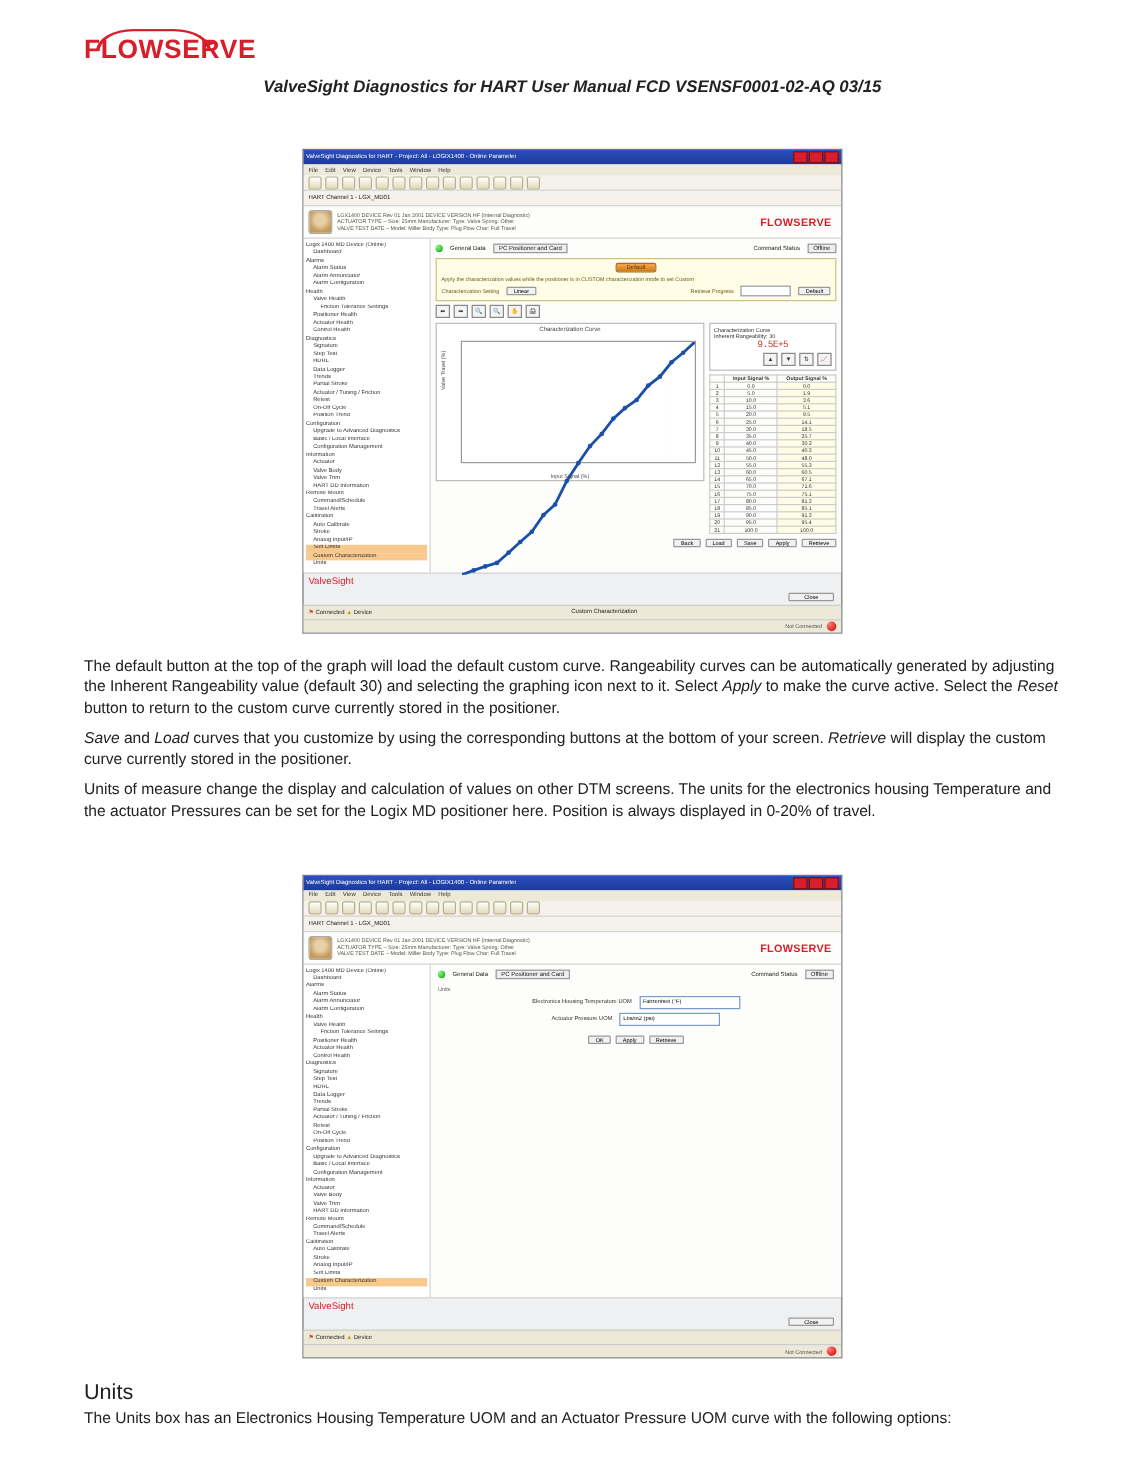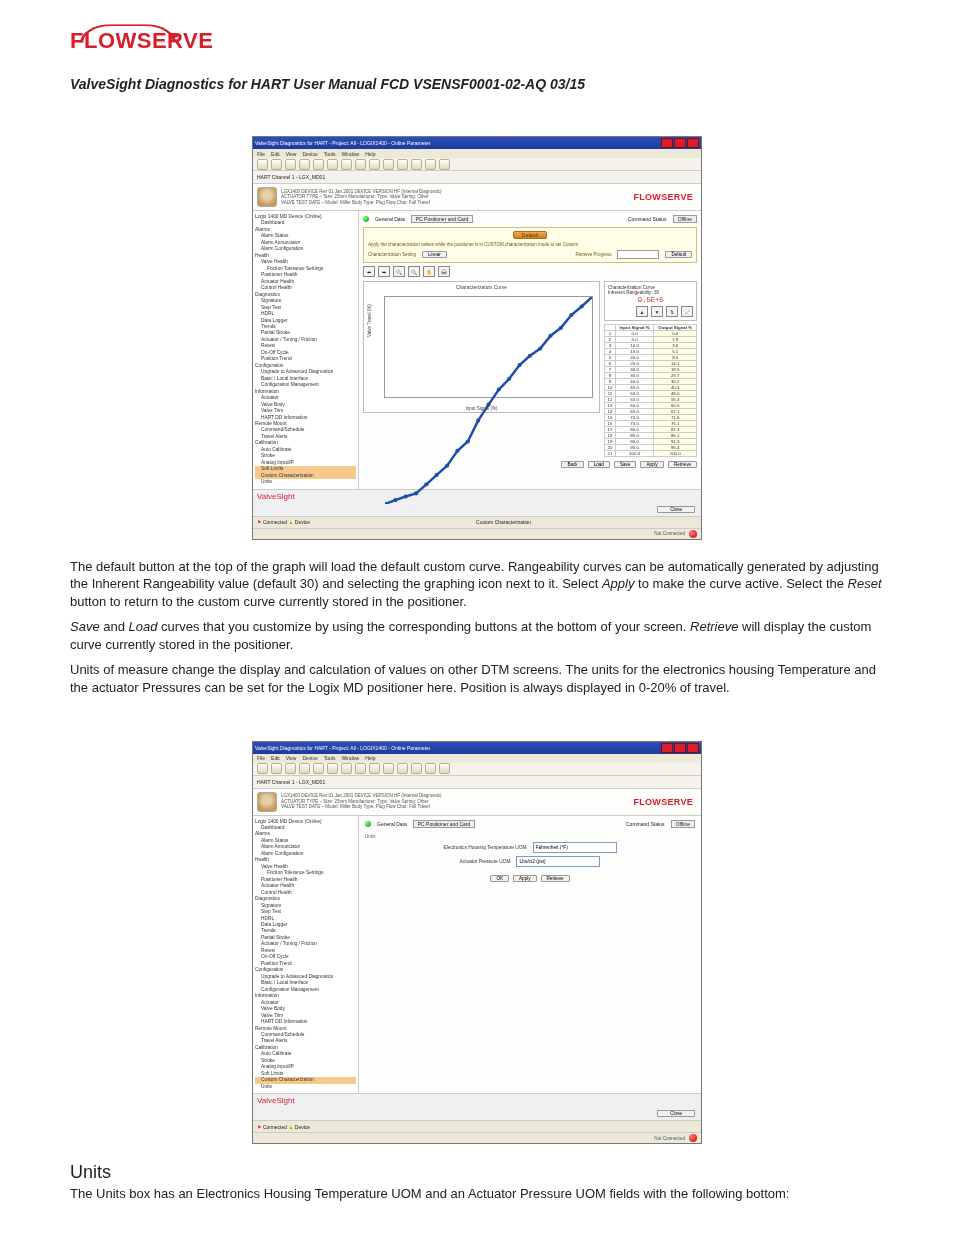--- a/index.html
+++ b/index.html
@@ -1,21 +1,21 @@
 <!DOCTYPE html>
 <html><head>
 <meta charset="utf-8">
 <style>
   html,body{margin:0;padding:0;background:#fff;font-family:Arial,Helvetica,sans-serif;color:#222}
   .page{width:954px;min-height:1235px;margin:0 auto;position:relative;box-sizing:border-box;padding:36px 70px 30px 70px}
   .logo-top{position:absolute;left:70px;top:28px}
   .logo-word{font-weight:900;letter-spacing:0.5px;font-size:22px;color:#d81e2a;position:relative;display:inline-block}
   .logo-arc{width:90px;height:28px;border:3px solid #d81e2a;border-bottom:none;border-radius:50px 50px 0 0;position:absolute;left:10px;top:-10px;transform:scaleY(.6)}
   .logo-arc:after{content:"";position:absolute;right:-6px;top:12px;width:0;height:0;border-left:8px solid #d81e2a;border-top:5px solid transparent;border-bottom:5px solid transparent}
-  .doc-title{text-align:left;font-style:italic;font-weight:700;font-size:14px;margin-top:40px;color:#222}
+  .doc-title{text-align:center;font-style:italic;font-weight:700;font-size:14px;margin-top:28px;color:#222}
   .screenshot{width:450px;margin:44px auto 18px auto;border:1px solid #777;background:#eef0f2;position:relative;box-sizing:border-box}
   .ss-titlebar{height:12px;background:linear-gradient(#2b4fbd,#1c3a99);display:flex;align-items:center;justify-content:space-between;padding:0 2px}
   .ss-title{color:#fff;font-size:5px;white-space:nowrap;overflow:hidden}
   .ss-winbtns{display:flex;gap:1px}
   .ss-winbtn{width:10px;height:8px;background:#d81e2a;border:1px solid #7a0c14}
   .ss-menubar{height:9px;background:#ece9d8;font-size:5px;color:#333;padding-left:4px;display:flex;gap:6px;align-items:center}
   .ss-toolbar{height:12px;background:#f4f2ea;border-bottom:1px solid #ccc;display:flex;align-items:center;gap:3px;padding-left:4px}
   .tb-ico{width:9px;height:9px;border:1px solid #b8b08a;border-radius:2px;background:linear-gradient(#fff,#e0d9b8)}
   .ss-subbar{height:12px;background:#f4f2ea;border-bottom:1px solid #ccc;font-size:5px;padding-left:4px;display:flex;align-items:center}
   .ss-infobar{height:26px;background:#fdfdfb;border-bottom:1px solid #ccc;display:flex;align-items:center;padding:0 4px;gap:4px}
@@ -36,21 +36,21 @@
   .ss-hint-row{display:flex;align-items:center;gap:6px}
   .ss-default-btn{border:1px solid #a07028;background:linear-gradient(#f5a74d,#d67a14);color:#5b3a08;font-size:5px;padding:0 8px;border-radius:2px}
   .ss-mini-btn{border:1px solid #999;background:#f1f1f1;font-size:4.6px;padding:0 5px;border-radius:1px}
   .ss-chart-wrap{display:flex;gap:4px;margin-top:4px}
   .ss-chart{flex:1;height:130px;border:1px solid #bbb;background:#fff;position:relative}
   .ss-chart-title{text-align:center;font-size:5px;color:#444;padding-top:2px}
   .ss-chart-grid{position:absolute;left:20px;right:6px;top:14px;bottom:14px;border:1px solid #999;background:repeating-linear-gradient(to right, transparent 0, transparent 9.99%, #eee 10%),repeating-linear-gradient(to top, transparent 0, transparent 19.9%, #eee 20%)}
   .ss-chart-curve{position:absolute;left:0;right:0;top:0;bottom:0}
   .ss-chart-yl{position:absolute;left:3px;top:50%;transform:rotate(-90deg) translateX(10px);transform-origin:left top;font-size:4.5px;color:#444}
   .ss-chart-xl{position:absolute;left:0;right:0;bottom:1px;text-align:center;font-size:4.5px;color:#444}
-  .ss-side{width:93px;font-size:4.6px;color:#333}
+  .ss-side{width:106px;font-size:4.6px;color:#333}
   .ss-side-box{border:1px solid #bbb;background:#fff;padding:3px;margin-bottom:3px}
   .ss-bigval{font-family:"Courier New",monospace;color:#c43;font-size:8px;text-align:center;letter-spacing:-.5px}
   .ss-micro-ico{display:flex;gap:3px;margin-top:2px;justify-content:flex-end}
   .mi{width:10px;height:9px;border:1px solid #888;background:#f4f4f4;font-size:5px;display:flex;align-items:center;justify-content:center}
   .ss-table{width:100%;border-collapse:collapse;font-size:4.4px}
   .ss-table th,.ss-table td{border:1px solid #ccc;padding:0 2px;text-align:center;white-space:nowrap}
   .ss-table td:last-child{background:#fffde6}
   .ss-footbtns{display:flex;gap:4px;justify-content:flex-end;margin-top:4px;flex-wrap:wrap;align-items:center}
   .ss-lowbar{height:11px;background:#ece9d8;border-top:1px solid #ccc;display:flex;align-items:center;justify-content:space-between;padding:0 4px;font-size:5px}
   .ss-brandline{font-weight:400;color:#d81e2a;font-size:8px}
@@ -526,15 +526,15 @@
       <span></span>
         <span></span>
     </div>
     <div class="ss-statusbar">
       <span>Not Connected</span>
       <span class="ss-reddot"></span>
     </div>
   </div>
 
   <h3 class="plain">Units</h3>
-  <p class="bodytext" style="margin-top:0">The Units box has an Electronics Housing Temperature UOM and an Actuator Pressure UOM fields with the following bottom:</p>
+  <p class="bodytext" style="margin-top:0">The Units box has an Electronics Housing Temperature UOM and an Actuator Pressure UOM curve with the following options:</p>
 
 </div>
 
 </body></html>

